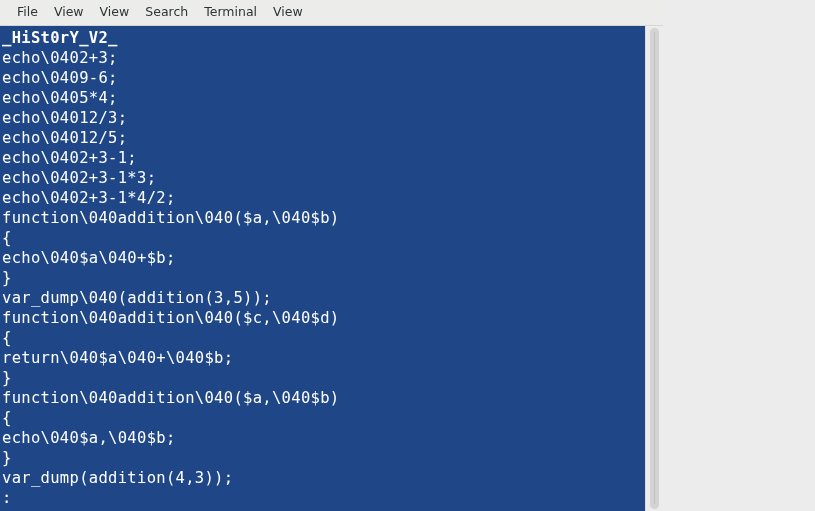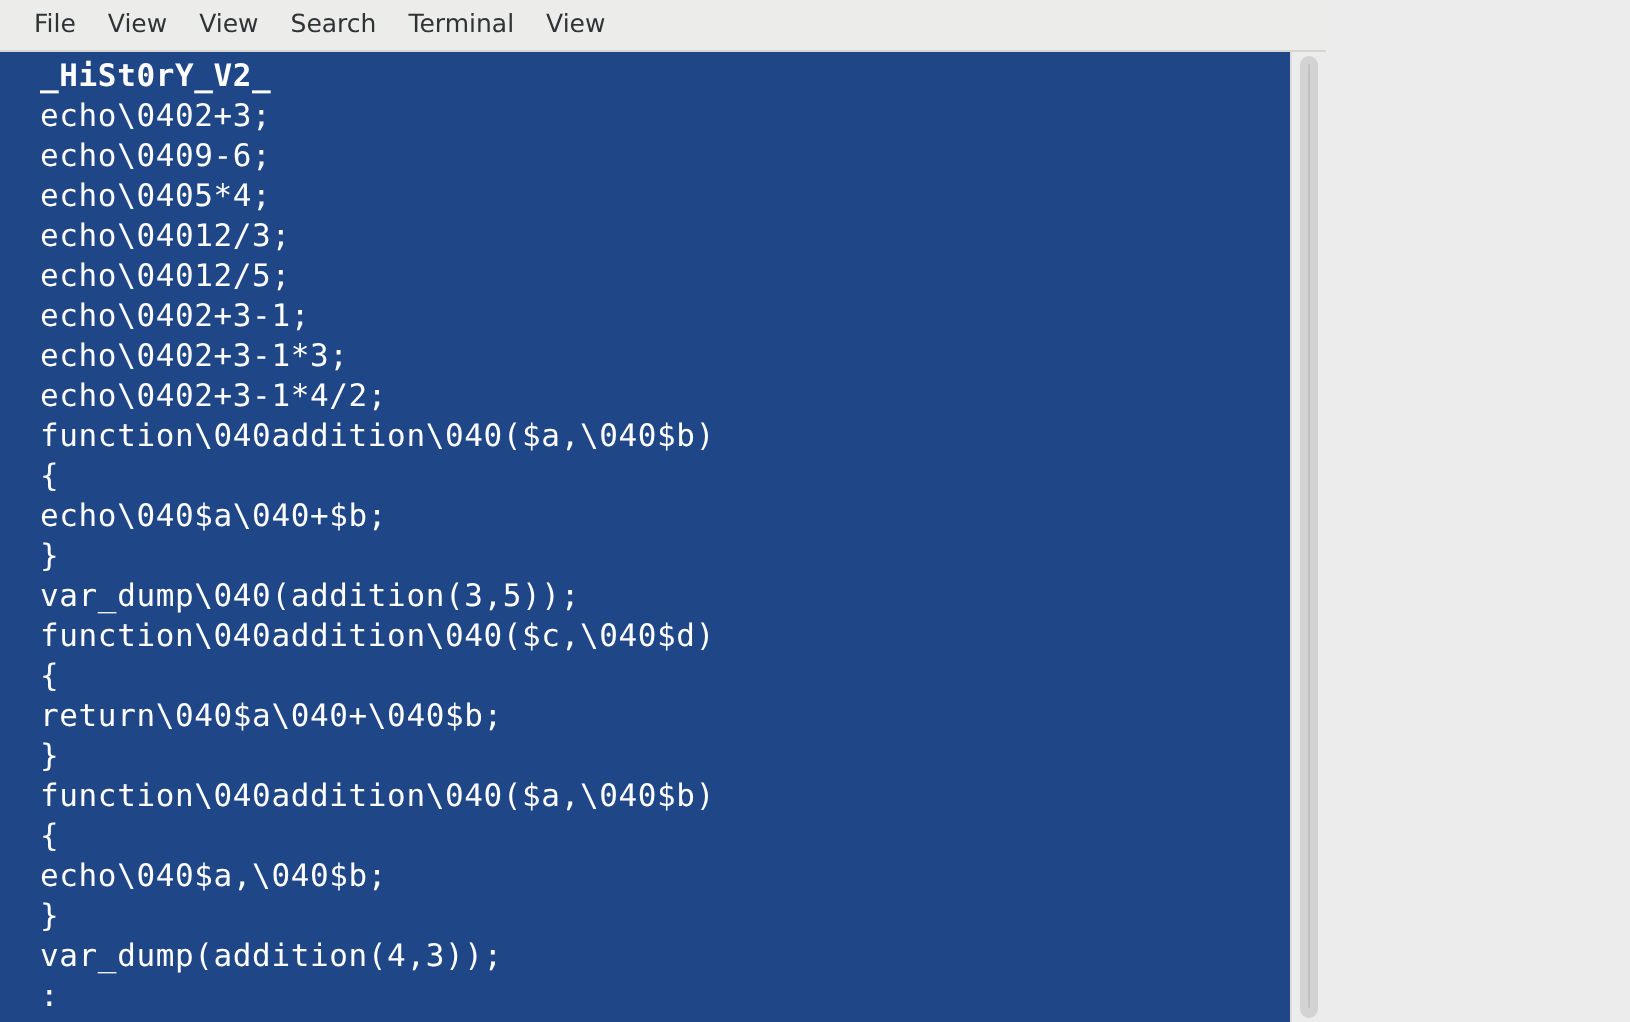--- a/index.html
+++ b/index.html
@@ -66,21 +66,20 @@
     font-size: 15.5px;
     line-height: 20px;
     color: #ffffff;
     white-space: pre;
     padding: 2px 0 0 2px;
     letter-spacing: 0.02em;
   }
   .term-line {
     height: 20px;
     white-space: pre;
-    margin-left: 18px;
   }
   .term-line.bold {
     font-weight: bold;
   }
 
   
   .scrollbar {
     width: 18px;
     min-width: 18px;
     background: #ececec;

